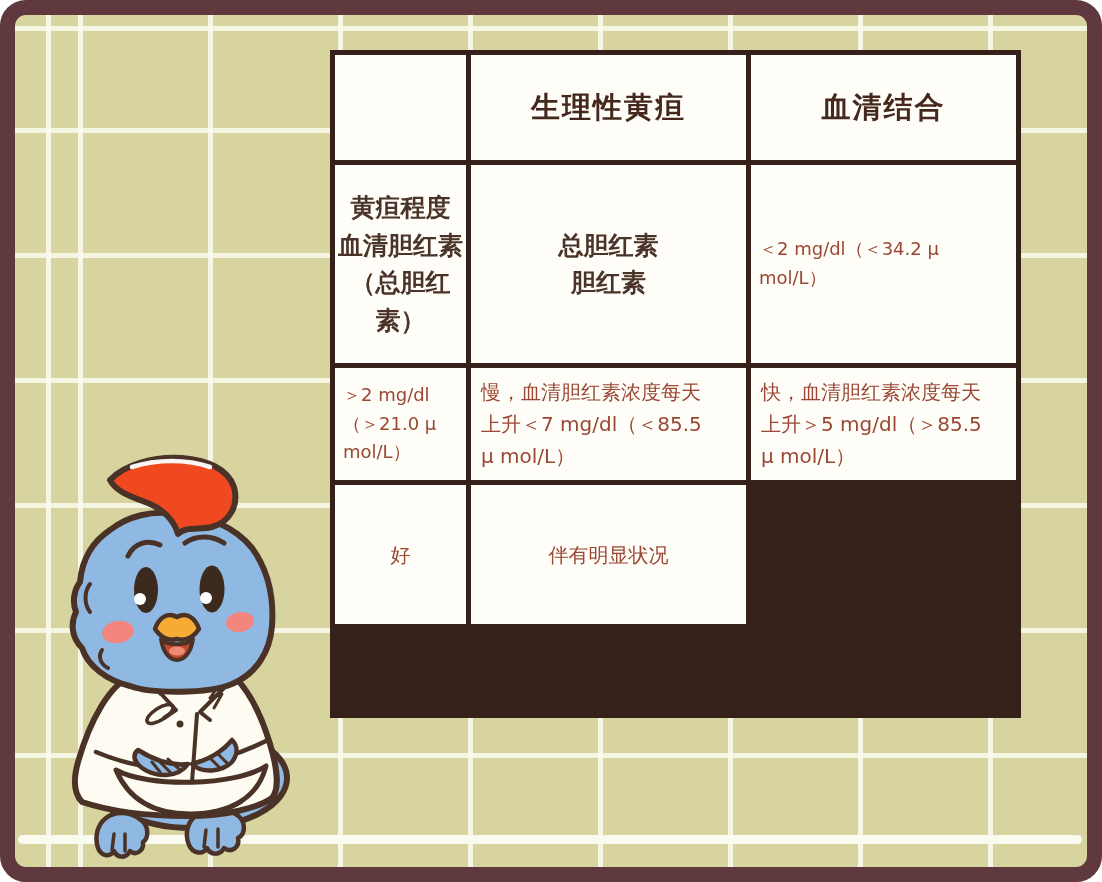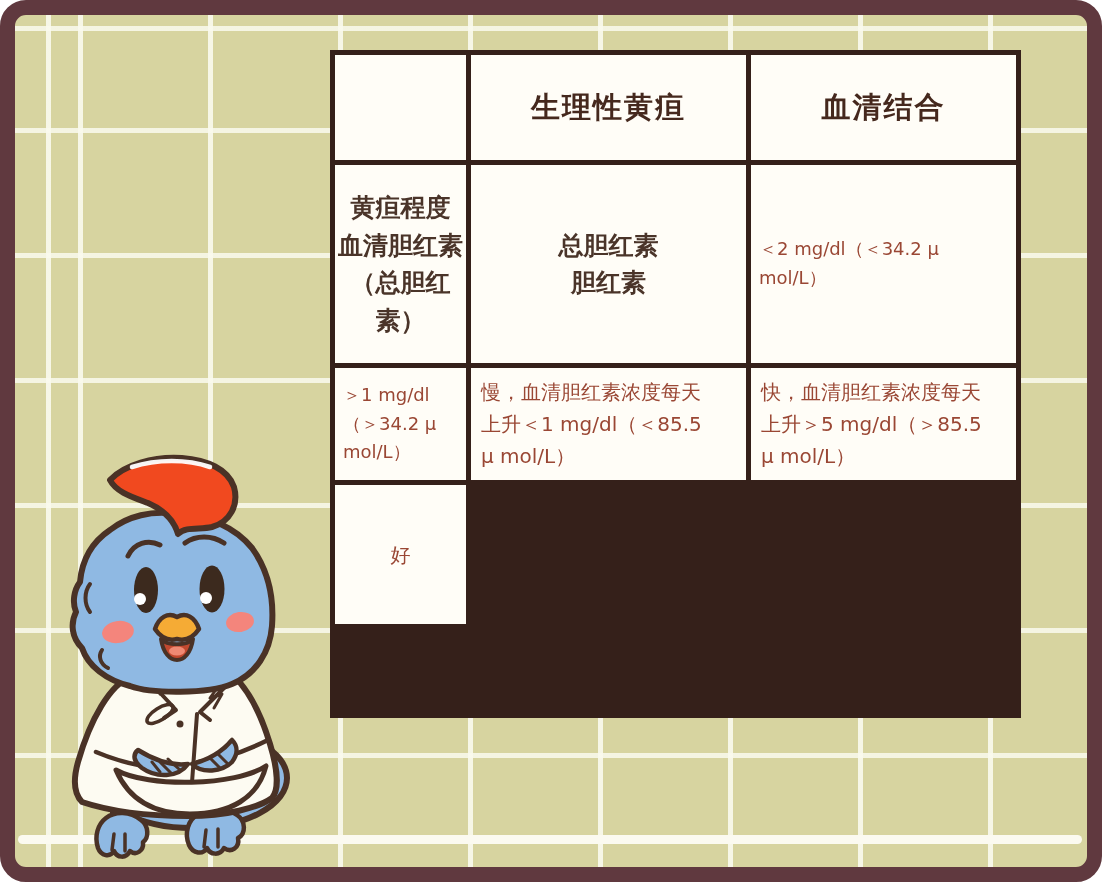--- a/index.html
+++ b/index.html
@@ -111,24 +111,25 @@
     <div class="cell hdr">生理性黄疸</div>
     <div class="cell hdr">血清结合</div>
 
     <div class="cell lbl">黄疸程度
 血清胆红素
 （总胆红素）</div>
 
     <div class="cell lbl">总胆红素
 胆红素</div>
     <div class="cell val small">＜2 mg/dl（＜34.2 μ mol/L）</div>
-    <div class="cell val small">＞1 mg/dl（＞34.2 μ mol/L）</div>
+    <div class="cell val small">＞2 mg/dl（＞21.0 μ mol/L）</div>
 
     <div class="cell val">慢，血清胆红素浓度每天
-上升＜1 mg/dl（＜85.5
+上升＜7 mg/dl（＜85.5
 μ mol/L）</div>
     <div class="cell val">快，血清胆红素浓度每天
 上升＞5 mg/dl（＞85.5
 μ mol/L）</div>
 
     <div class="cell val mid">好</div>
+    <div class="cell val mid">伴有明显状况</div>
   </div>
 </div>
 
 </body></html>

